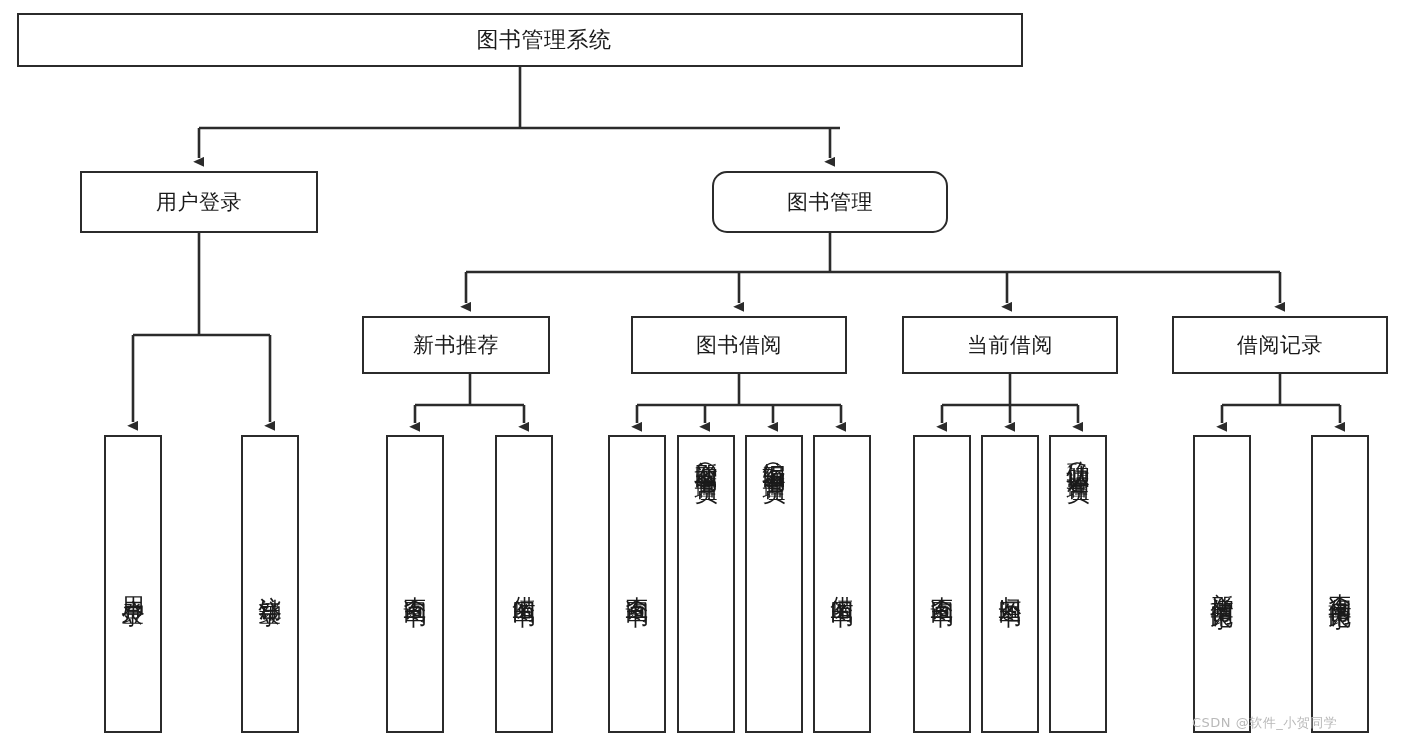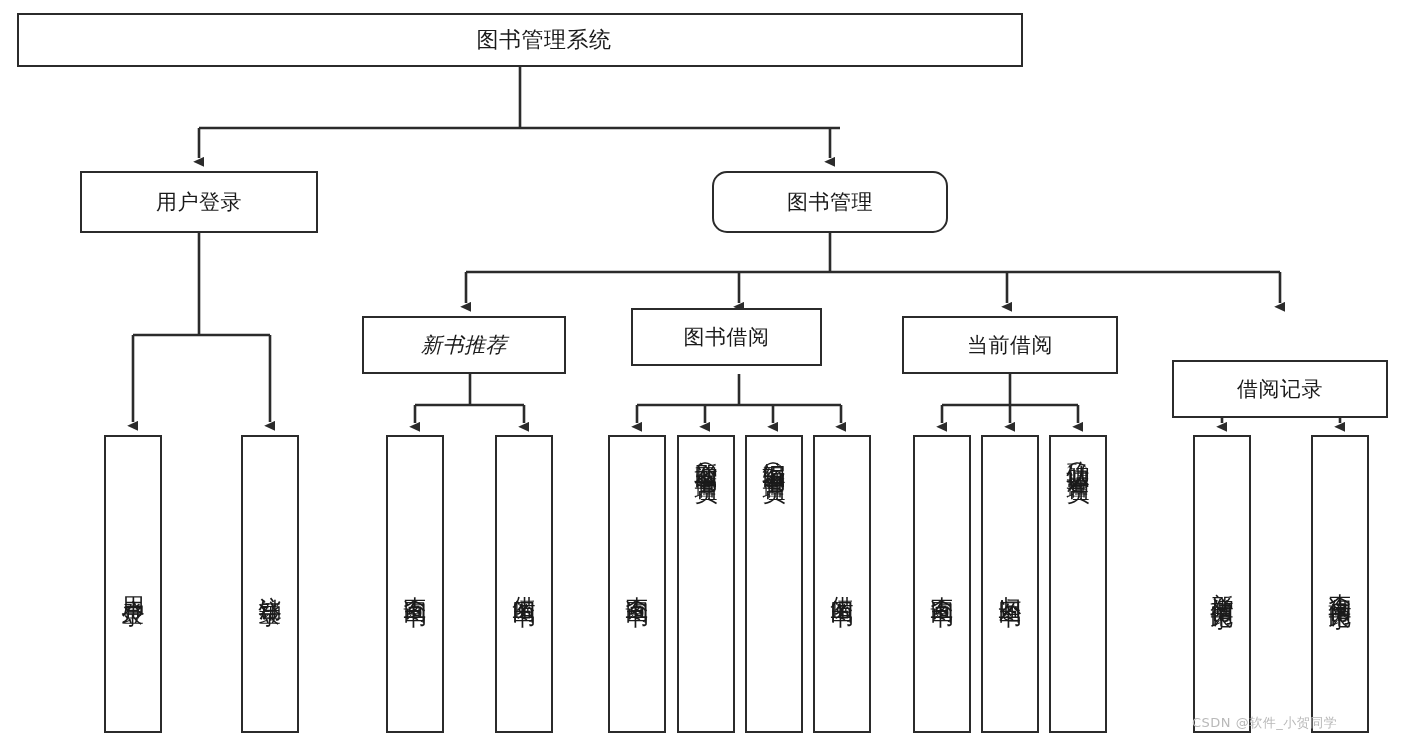--- a/index.html
+++ b/index.html
@@ -147,30 +147,30 @@
     <span class="node-label">图书管理系统</span>
   </div>
 
   <div class="node horizontal" style="left:80px; top:171px; width:238px; height:62px;">
     <span class="node-label">用户登录</span>
   </div>
   <div class="node horizontal" style="left:712px; top:171px; width:236px; height:62px;border-radius:15px;">
     <span class="node-label">图书管理</span>
   </div>
 
-  <div class="node horizontal" style="left:362px; top:316px; width:204px; height:58px;font-style:italic;">
+  <div class="node horizontal" style="left:362px; top:316px; width:188px; height:58px;">
     <span class="node-label">新书推荐</span>
   </div>
-  <div class="node horizontal" style="left:631px; top:308px; width:191px; height:58px;">
+  <div class="node horizontal" style="left:631px; top:316px; width:216px; height:58px;">
     <span class="node-label">图书借阅</span>
   </div>
   <div class="node horizontal" style="left:902px; top:316px; width:216px; height:58px;">
     <span class="node-label">当前借阅</span>
   </div>
-  <div class="node horizontal" style="left:1172px; top:316px; width:216px; height:58px;margin-top:44px;">
+  <div class="node horizontal" style="left:1172px; top:316px; width:216px; height:58px;">
     <span class="node-label">借阅记录</span>
   </div>
 
   <div class="node vertical centered" style="left:104px; top:435px; width:58px; height:298px;">
     <span class="node-label">用户登录</span>
   </div>
   <div class="node vertical centered" style="left:241px; top:435px; width:58px; height:298px;">
     <span class="node-label">注销登录</span>
   </div>
 

